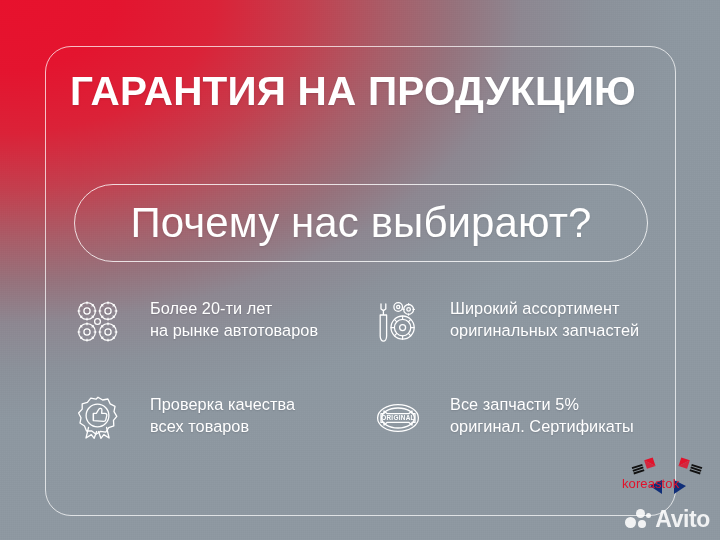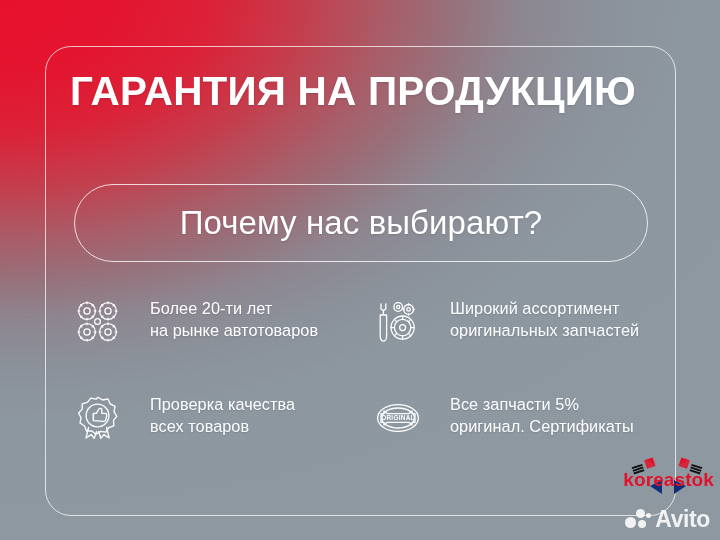--- a/index.html
+++ b/index.html
@@ -83,21 +83,21 @@
     top: 184px;
     width: 574px;
     height: 78px;
     border: 1.4px solid rgba(255,255,255,.80);
     border-radius: 39px;
     display: flex;
     align-items: center;
     justify-content: center;
   }
   #subtitle-pill .pill-text {
-    font-size: 33px;
+    font-size: 42px;
     font-weight: 400;
     color: #ffffff;
     letter-spacing: .1px;
     white-space: nowrap;
     text-shadow: 0 1px 2px rgba(40,40,50,.15);
   }
 
   
   #features {
     position: absolute;
@@ -140,23 +140,23 @@
     right: 6px;
     bottom: 42px;
     width: 92px;
     height: 48px;
   }
   #brand-logo .flags { position: absolute; inset: 0; }
   #brand-logo .brand-word {
     position: absolute;
     left: 0; right: 0;
     bottom: 7px;
-    text-align: right;
-    font-size: 19px;
-    font-weight: 700;
+    text-align: left;
+    font-size: 13px;
+    font-weight: 400;
     color: #e2122b;
     letter-spacing: .1px;
   }
 
   
   #avito-watermark {
     position: absolute;
     right: 10px;
     bottom: 6px;
     height: 30px;

